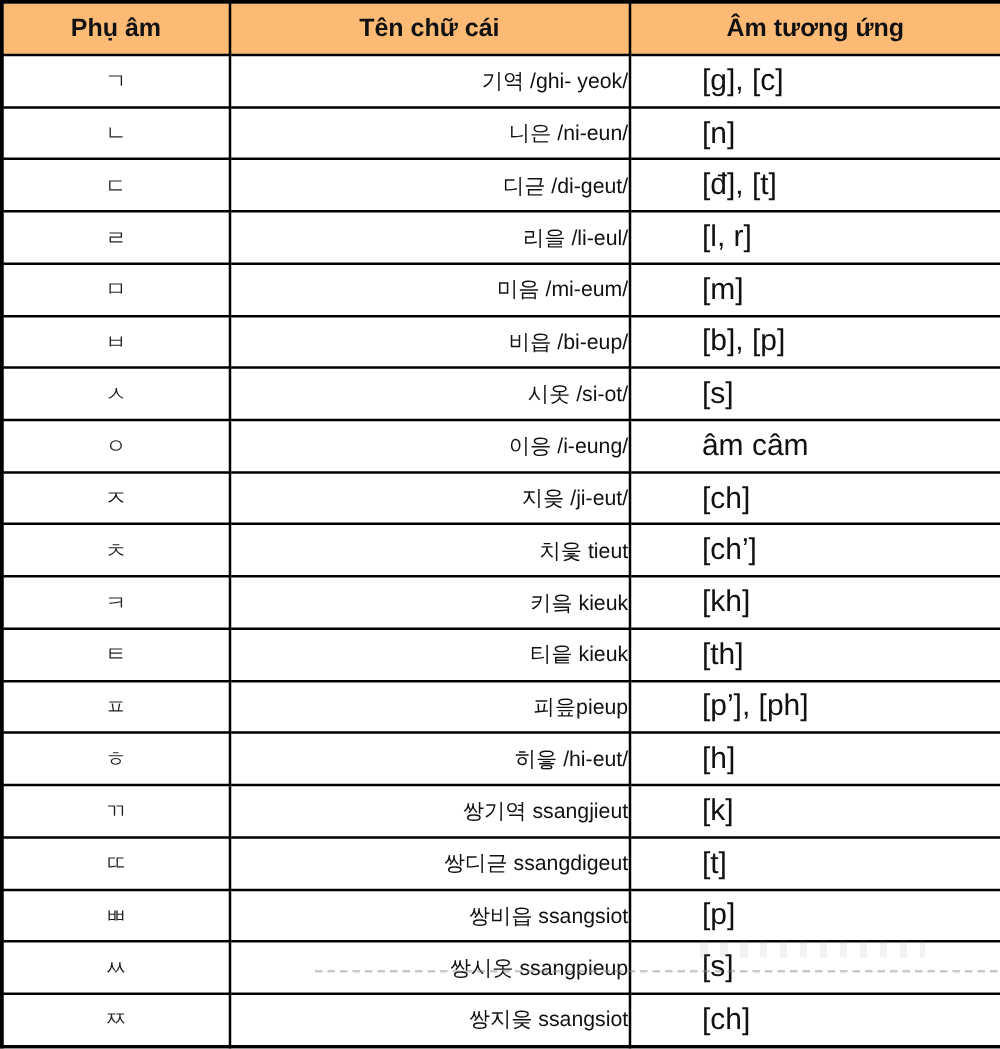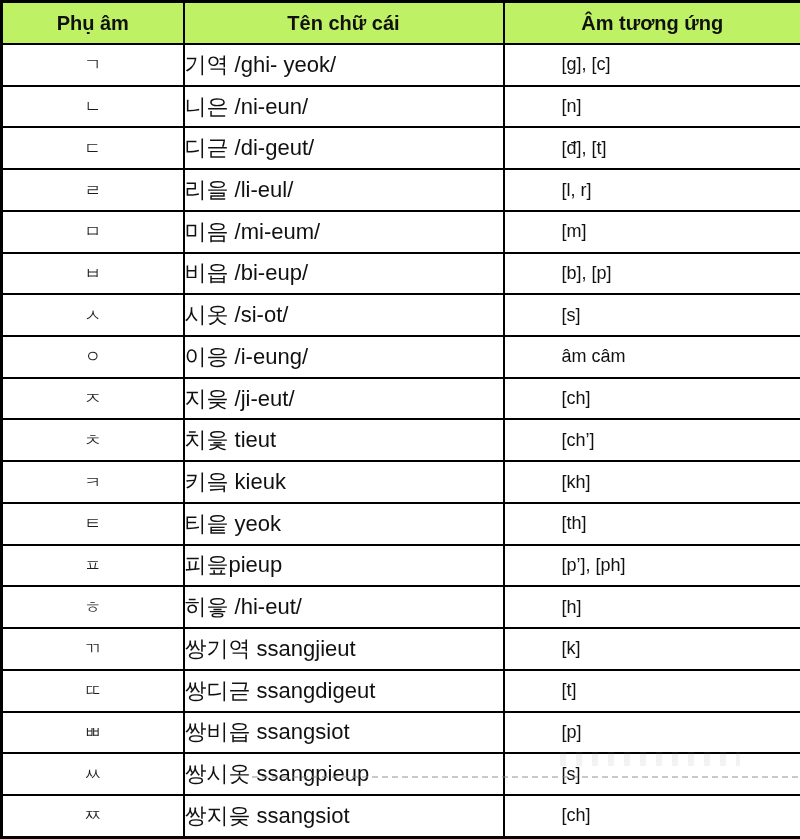--- a/index.html
+++ b/index.html
@@ -28,38 +28,38 @@
   col.col-sound     { width: 298px; }
 
   th, td {
     border: 2px solid #000000;
     padding: 0;
     vertical-align: middle;
     overflow: hidden;
     white-space: nowrap;
   }
   thead th {
-    background: #bef264;
+    background: #fdba74;
     font-weight: bold;
     font-size: 20px;
     height: 40px;
   }
   td.cell-consonant {
     text-align: center;
     font-size: 17px;
     color: #1c1c1c;
   }
   td.cell-name {
-    text-align: left;
-    font-size: 22px;
+    text-align: right;
+    font-size: 17px;
   }
   td.cell-sound {
     text-align: left;
     padding-left: 57px;
-    font-size: 18px;
+    font-size: 24px;
   }
   
   .watermark-artifact {
     position: absolute;
     left: 252px;
     top: 776px;
     width: 546px;
     height: 0;
     border-top: 2px dashed #8a8a8a;
     opacity: 0.45;
@@ -156,21 +156,21 @@
     </tr>
 
     <tr>
       <td class="cell-consonant">ㅋ</td>
       <td class="cell-name">키읔 kieuk</td>
       <td class="cell-sound">[kh]</td>
     </tr>
 
     <tr>
       <td class="cell-consonant">ㅌ</td>
-      <td class="cell-name">티읕 yeok</td>
+      <td class="cell-name">티읕 kieuk</td>
       <td class="cell-sound">[th]</td>
     </tr>
 
     <tr>
       <td class="cell-consonant">ㅍ</td>
       <td class="cell-name">피읖pieup</td>
       <td class="cell-sound">[p’], [ph]</td>
     </tr>
 
     <tr>

